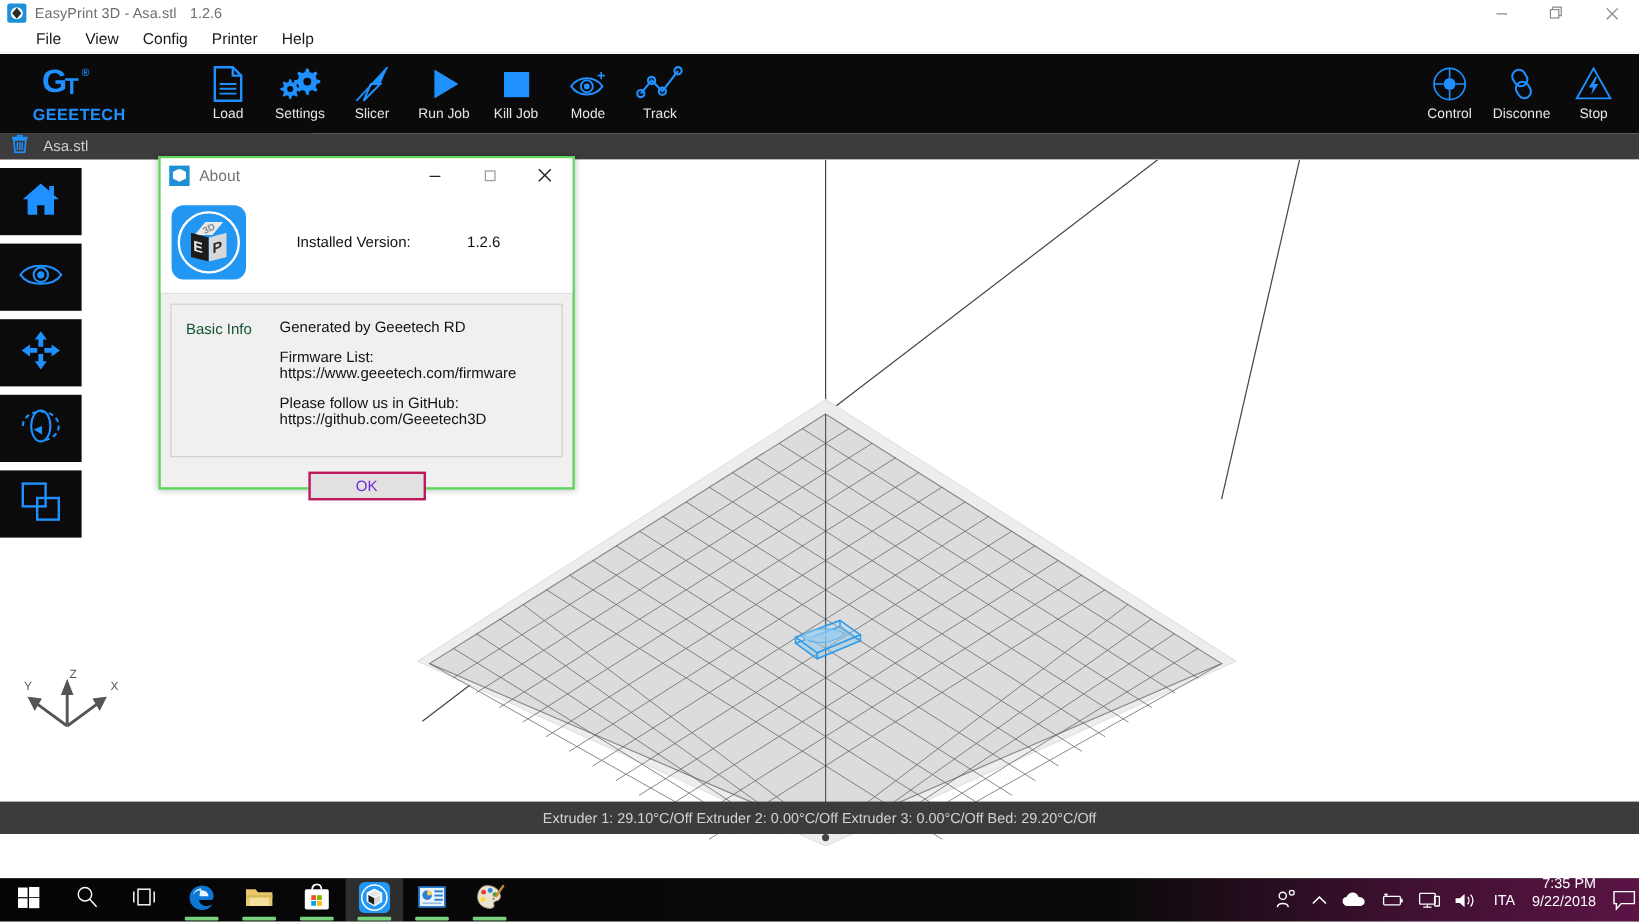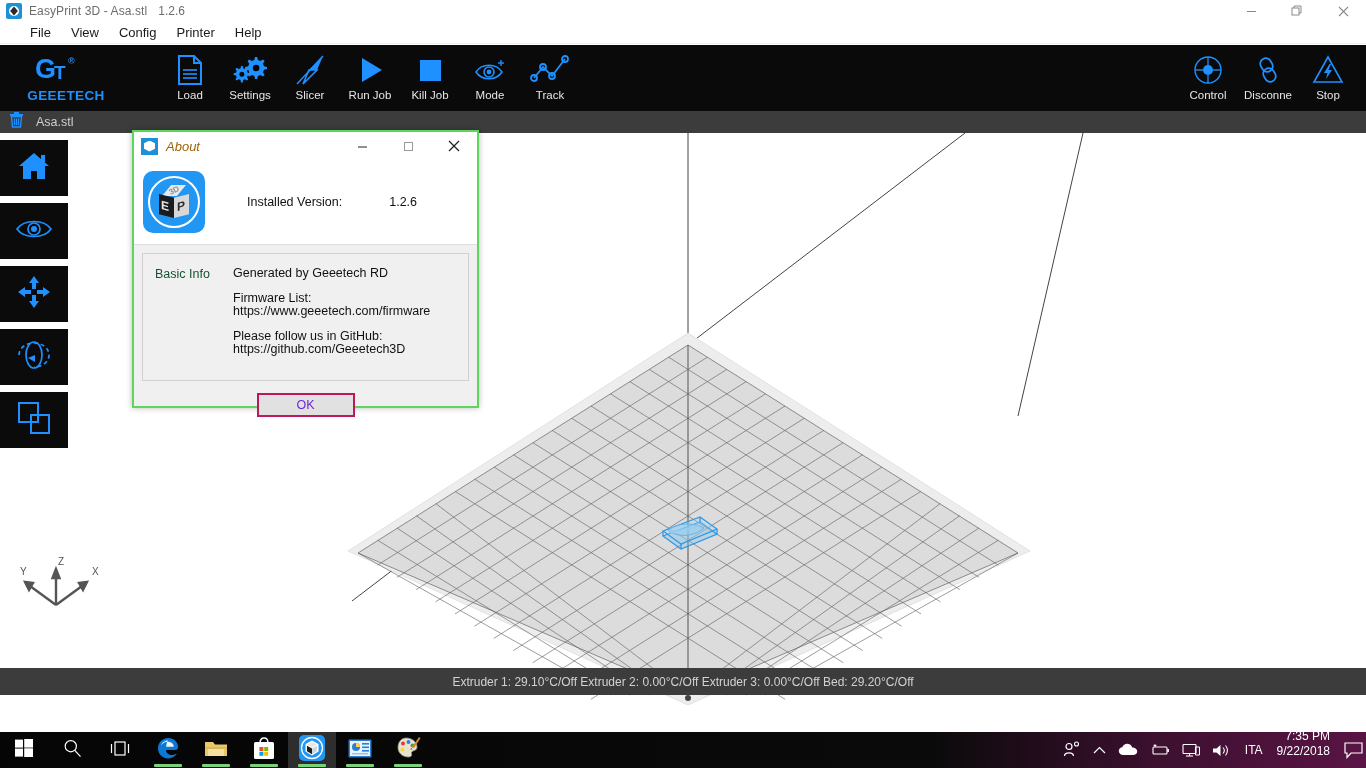--- a/index.html
+++ b/index.html
@@ -158,21 +158,21 @@
     position: relative;
   }
   .dlg-ico {
     width: 17px; height: 17px; margin-left: 7px; margin-right: 8px;
     background: #1e90d8; display: flex; align-items: center; justify-content: center;
   }
   .dlg-ico i {
     display:block; width: 11px; height: 11px; background:#ffffff;
     clip-path: polygon(50% 0%, 100% 25%, 100% 75%, 50% 100%, 0% 75%, 0% 25%);
   }
-  .dlg-title .t { font-size: 13px; color: #a16207; font-style: italic; }
+  .dlg-title .t { font-size: 13px; color: #737373; }
   .dlg-wc { position: absolute; right: 0; top: 0; height: 28px; display: flex; }
   .dlg-wb {
     width: 46px; height: 28px; display: flex; align-items: center; justify-content: center;
     color: #222; font-size: 13px;
   }
   .dlg-head {
     height: 85px; background: #ffffff; display: flex; align-items: center;
     padding-left: 9px; border-bottom: 1px solid #dedede;
   }
   .app-icon {

